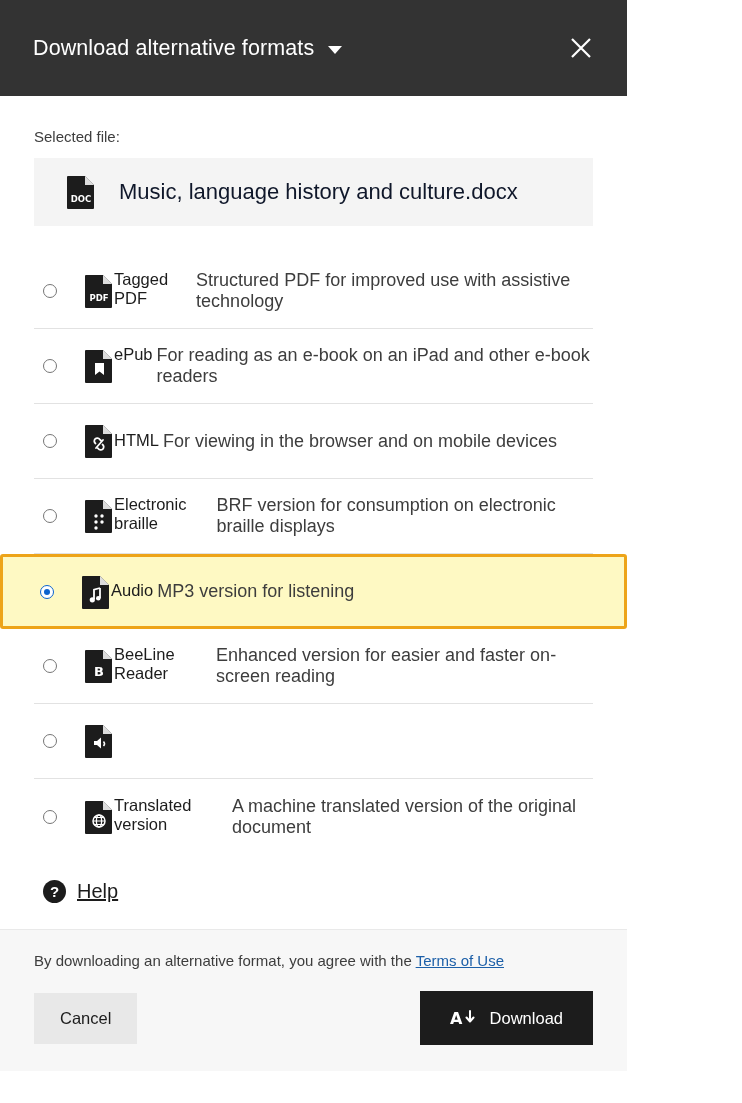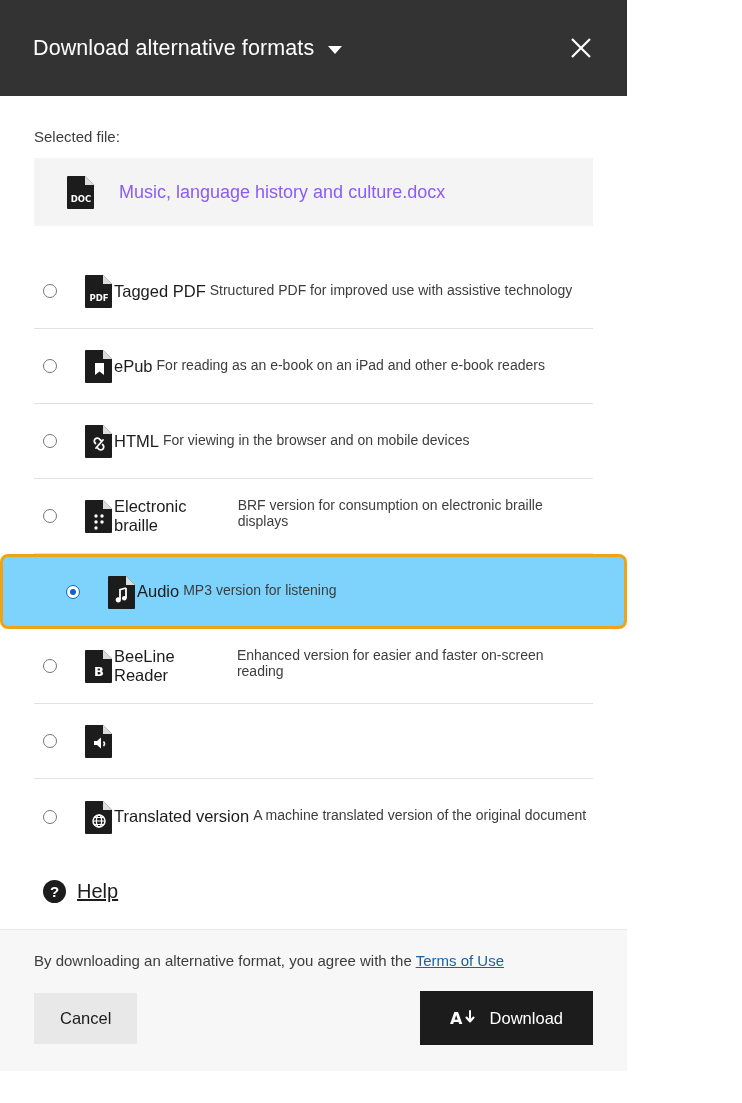--- a/index.html
+++ b/index.html
@@ -64,22 +64,22 @@
   }
   .selected-file {
     background: #f4f4f4;
     height: 68px;
     display: flex;
     align-items: center;
     padding-left: 32px;
     gap: 23px;
   }
   .selected-file-name {
-    font-size: 18px;
-    color: #8b5cf6;
+    font-size: 22px;
+    color: #0f172a;
   }
 
   
   .ficon { width: 30px; height: 34px; flex: none; position: relative; }
   .ficon svg { display: block; }
 
   
   .options {
     margin-top: 28px;
   }
@@ -88,26 +88,26 @@
     align-items: center;
     border-bottom: 1px solid #e2e2e2;
     padding: 14px 0 14px 0;
     min-height: 75px;
     position: relative;
     cursor: pointer;
   }
   .option:last-child { border-bottom: none; }
   .option.selected {
     border: 3px solid #eda419;
-    border-radius: 8px;
+    border-radius: 3px;
     margin-left: -34px;
     margin-right: -34px;
-    padding-left: 54px;
+    padding-left: 28px;
     padding-right: 34px;
-    background: #7dd3fc;
+    background: #fef9c3;
     z-index: 2;
   }
   .radio {
     width: 14px; height: 14px;
     border-radius: 50%;
     border: 1px solid #767676;
     background: #ffffff;
     flex: none;
     margin-right: 27px;
     margin-left: 9px;
@@ -120,21 +120,21 @@
     content: "";
     position: absolute;
     left: 3px; top: 3px;
     width: 6px; height: 6px;
     border-radius: 50%;
     background: #0b63ce;
   }
   .opt-icon { }
   .opt-text { display: flex; flex-direction: row; gap: 4px; }
   .opt-title { font-size: 16.5px; color: #1c1c1c; }
-  .opt-desc { font-size: 14px; color: #3d3d3d; }
+  .opt-desc { font-size: 18px; color: #3d3d3d; }
 
   
   .help-row {
     display: flex;
     align-items: center;
     gap: 11px;
     padding: 26px 0 26px 9px;
   }
   .help-icon {
     width: 23px; height: 23px; border-radius: 50%;

